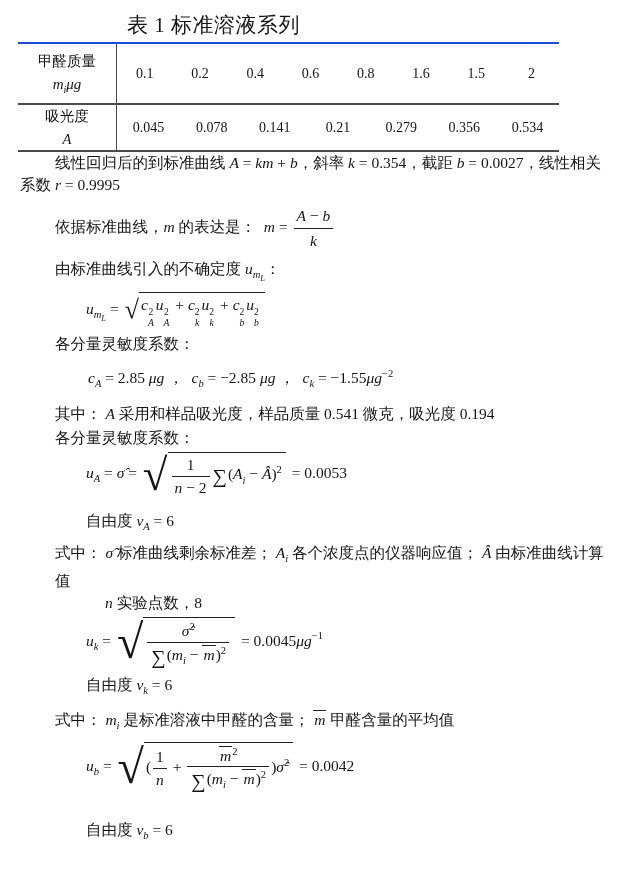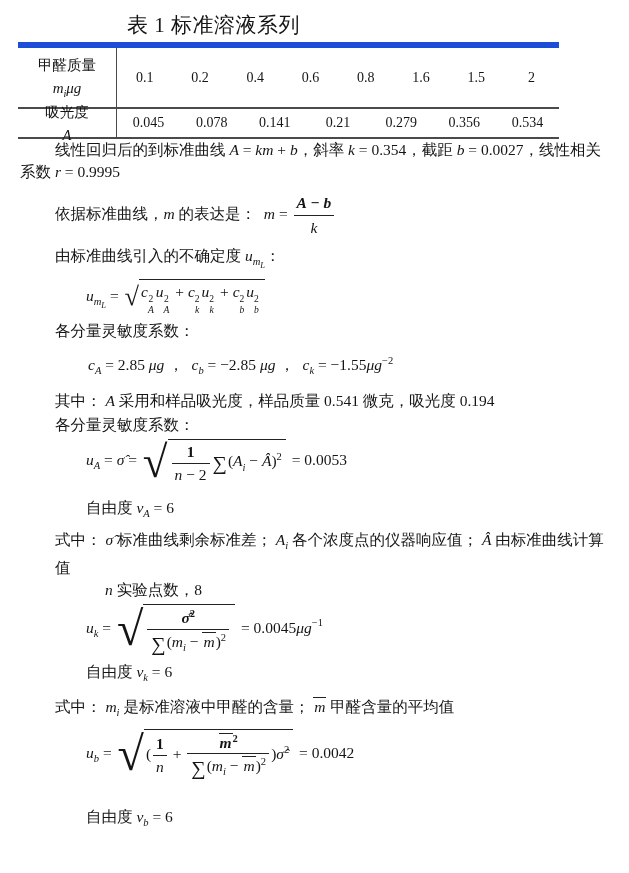--- a/index.html
+++ b/index.html
@@ -9,44 +9,44 @@
     font-size:15.5px;color:#151515;width:629px;height:873px;
     box-sizing:border-box;position:relative;
   }
   i{font-style:italic;}
   sub{font-size:68%;}
   sup{font-size:68%;}
   sub sub{font-size:80%;}
 
   
   .t-title{margin:11px 0 3px 127px;font-size:21px;letter-spacing:.5px;}
-  .tbl{margin-left:18px;width:541px;border-top:6px solid #1d4ed8;border-bottom:2px solid #4a4a4a;}
+  .tbl{margin-left:18px;width:541px;border-top:2px solid #1d4ed8;border-bottom:2px solid #4a4a4a;}
   .trow{display:flex;}
   .trow.hd{border-bottom:2px solid #4a4a4a;height:59px;}
-  .trow.dt{height:28px;}
+  .trow.dt{height:45px;}
   .lcell{width:98px;border-right:1.5px solid #4a4a4a;display:flex;flex-direction:column;
          align-items:center;justify-content:center;gap:5px;font-size:14.5px;}
   .lcell .l2{font-size:15px;}
   .cells{flex:1;display:flex;}
   .dcell{flex:1;display:flex;align-items:center;justify-content:center;font-size:14px;font-family:Liberation Serif, serif;}
 
   
   .p{line-height:22px;margin-left:20px;margin-right:15px;}
   .ind{padding-left:35px;}
   .f{margin-left:86px;line-height:1.25;}
   .f2i{margin-left:88px;}
   .p8i{margin-left:105px;}
   .mt2{margin-top:2px;}.mt3{margin-top:3px;}.mt4{margin-top:0;}
   .mt5{margin-top:5px;}.mt6{margin-top:6px;}.mt8{margin-top:8px;}
   .mt9{margin-top:9px;}.mt11{margin-top:11px;}.mt14{margin-top:14px;}
   .mt15{margin-top:9px;}.mt28{margin-top:28px;}
 
   
   .fr{display:inline-block;vertical-align:middle;text-align:center;margin:0 2px;}
-  .nu{display:block;padding:0 3px 1px 3px;font-weight:bold;}
+  .nu{display:block;padding:0 3px 1px 3px;}
   .de{display:block;border-top:1.3px solid #222;padding:1px 3px 0 3px;}
   .sq{display:inline-flex;align-items:center;vertical-align:middle;margin:0 2px;}
   .rs1,.rs2,.rs3{line-height:0;display:inline-block;}
   .rs1{font-size:1.7em;}
   .rs2{font-size:2.9em;}
   .rs3{font-size:3.1em;}
   .rb{display:inline-block;border-top:1.5px solid #222;padding:2px 4px 0 2px;align-self:center;}
   .ss{display:inline-flex;flex-direction:column;align-items:center;font-size:62%;
       line-height:1.1;vertical-align:-0.5em;margin:0 2px 0 0;}
   .ss span{display:block;}

